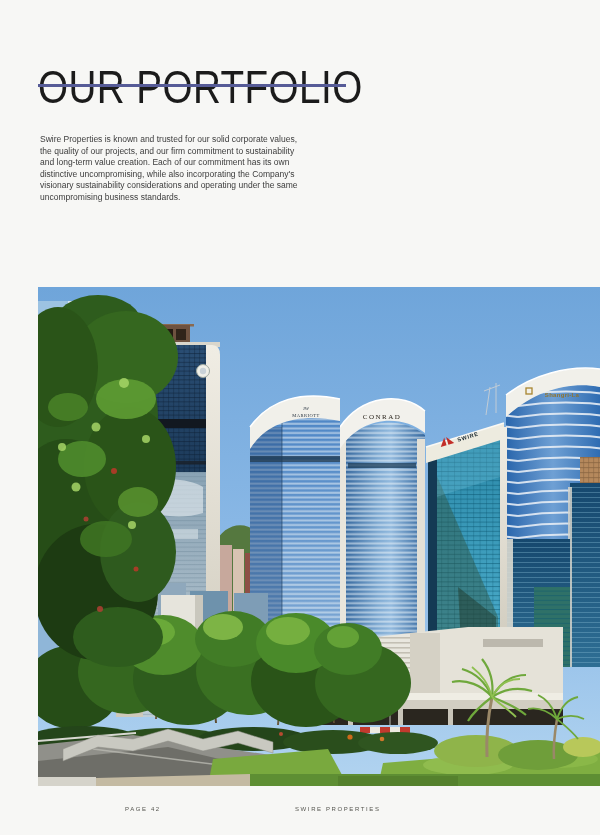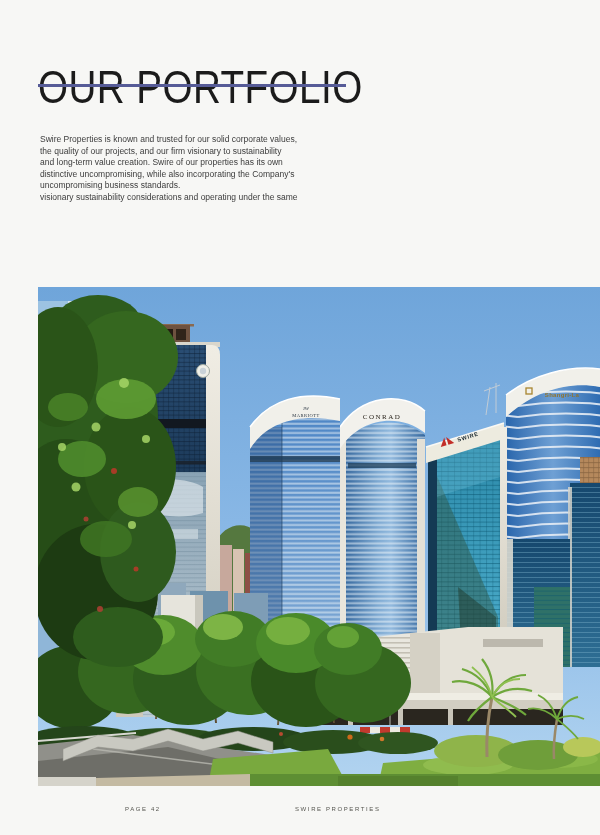--- a/index.html
+++ b/index.html
@@ -35,25 +35,25 @@
   .sign-sans{font-family:"Liberation Sans", sans-serif;}
 </style>
 </head>
 <body>
 
 <h1 class="title">OUR PORTFOLIO</h1>
 <div class="title-rule" style="background:#565B97;"></div>
 
 <div class="intro">
   <div>Swire Properties is known and trusted for our solid corporate values,</div>
-  <div>the quality of our projects, and our firm visionary to sustainability</div>
-  <div>and long-term value creation. Swire of our properties has its own</div>
+  <div>the quality of our projects, and our firm commitment to sustainability</div>
+  <div>and long-term value creation. Each of our commitment has its own</div>
   <div>distinctive uncompromising, while also incorporating the Company's</div>
+  <div>visionary sustainability considerations and operating under the same</div>
   <div>uncompromising business standards.</div>
-  <div>visionary sustainability considerations and operating under the same</div>
 </div>
 
 <svg class="photo" viewBox="0 0 562 499" preserveAspectRatio="none">
   <defs>
     <linearGradient id="sky" x1="0" y1="0" x2="0" y2="1">
       <stop offset="0" stop-color="#6FA5DA"></stop>
         <stop offset=".6" stop-color="#8FBCE8"></stop>
         <stop offset="1" stop-color="#B2D4F0"></stop>
     </linearGradient>
     <linearGradient id="oppGlass" x1="0" y1="0" x2="0" y2="1">

